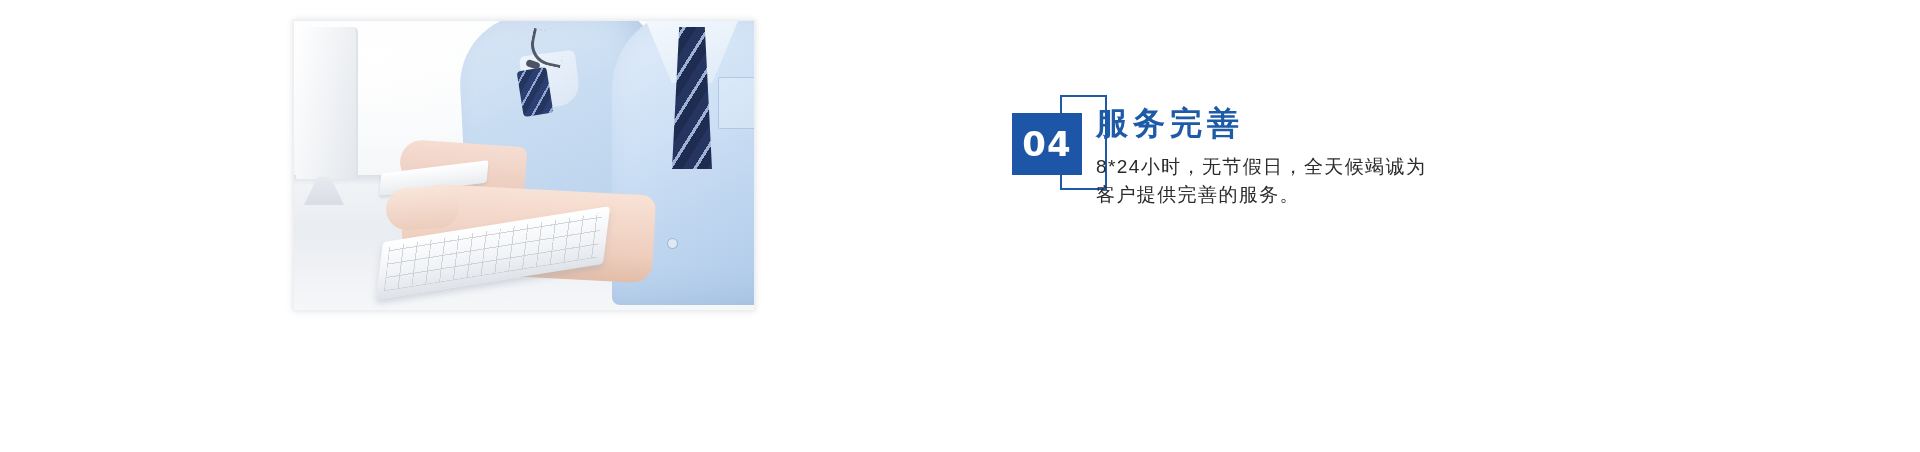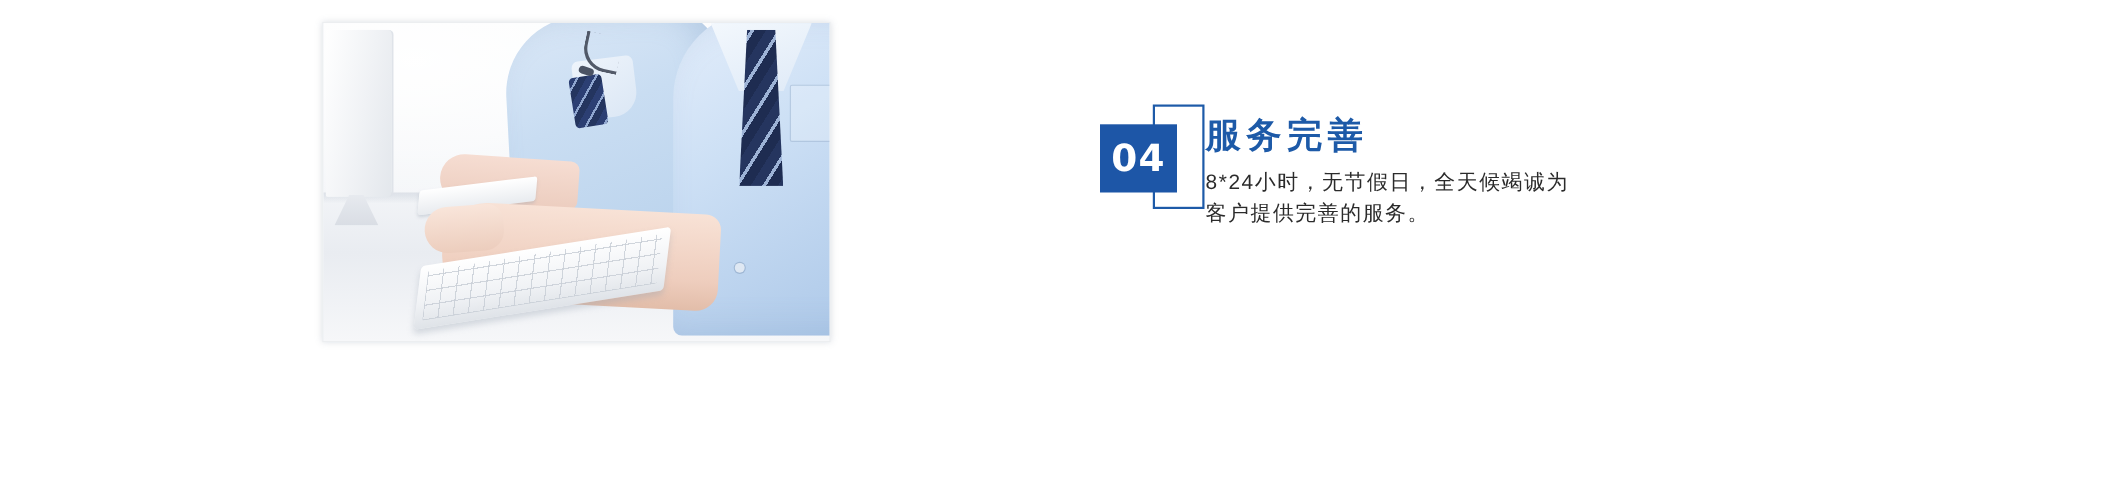--- a/index.html
+++ b/index.html
@@ -264,21 +264,21 @@
     top: 90px;
   }
 
   .heading-row {
     position: relative;
     height: 100px;
   }
 
   .badge-group {
     position: absolute;
-    left: 0;
+    left: 12px;
     top: 0;
     width: 96px;
     height: 100px;
   }
   .badge-outline {
     position: absolute;
     left: 48px;
     top: 5px;
     width: 47px;
     height: 95px;

